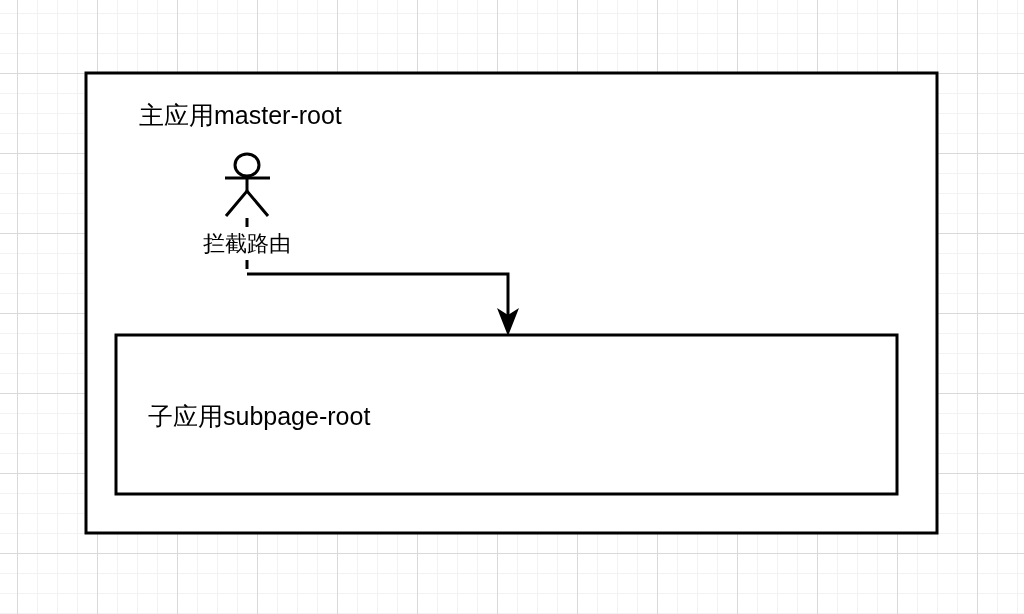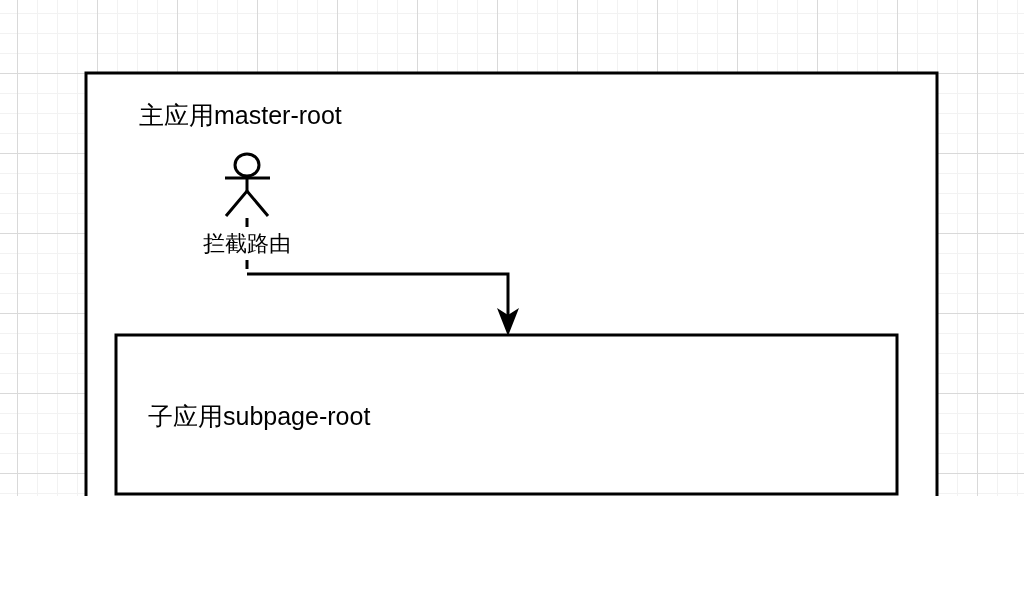--- a/index.html
+++ b/index.html
@@ -6,21 +6,21 @@
     margin: 0;
     padding: 0;
     background: #ffffff;
   }
   body {
     font-family: "Liberation Sans", "DejaVu Sans", sans-serif;
   }
   #canvas {
     position: relative;
     width: 1024px;
-    height: 496px;
+    height: 614px;
     overflow: hidden;
     background-color: #ffffff;
     background-image:
       linear-gradient(to right, #d9d9d9 1px, transparent 1px),
       linear-gradient(to bottom, #d9d9d9 1px, transparent 1px),
       linear-gradient(to right, #f2f2f2 1px, transparent 1px),
       linear-gradient(to bottom, #f2f2f2 1px, transparent 1px);
     background-size:
       80px 80px,
       80px 80px,

